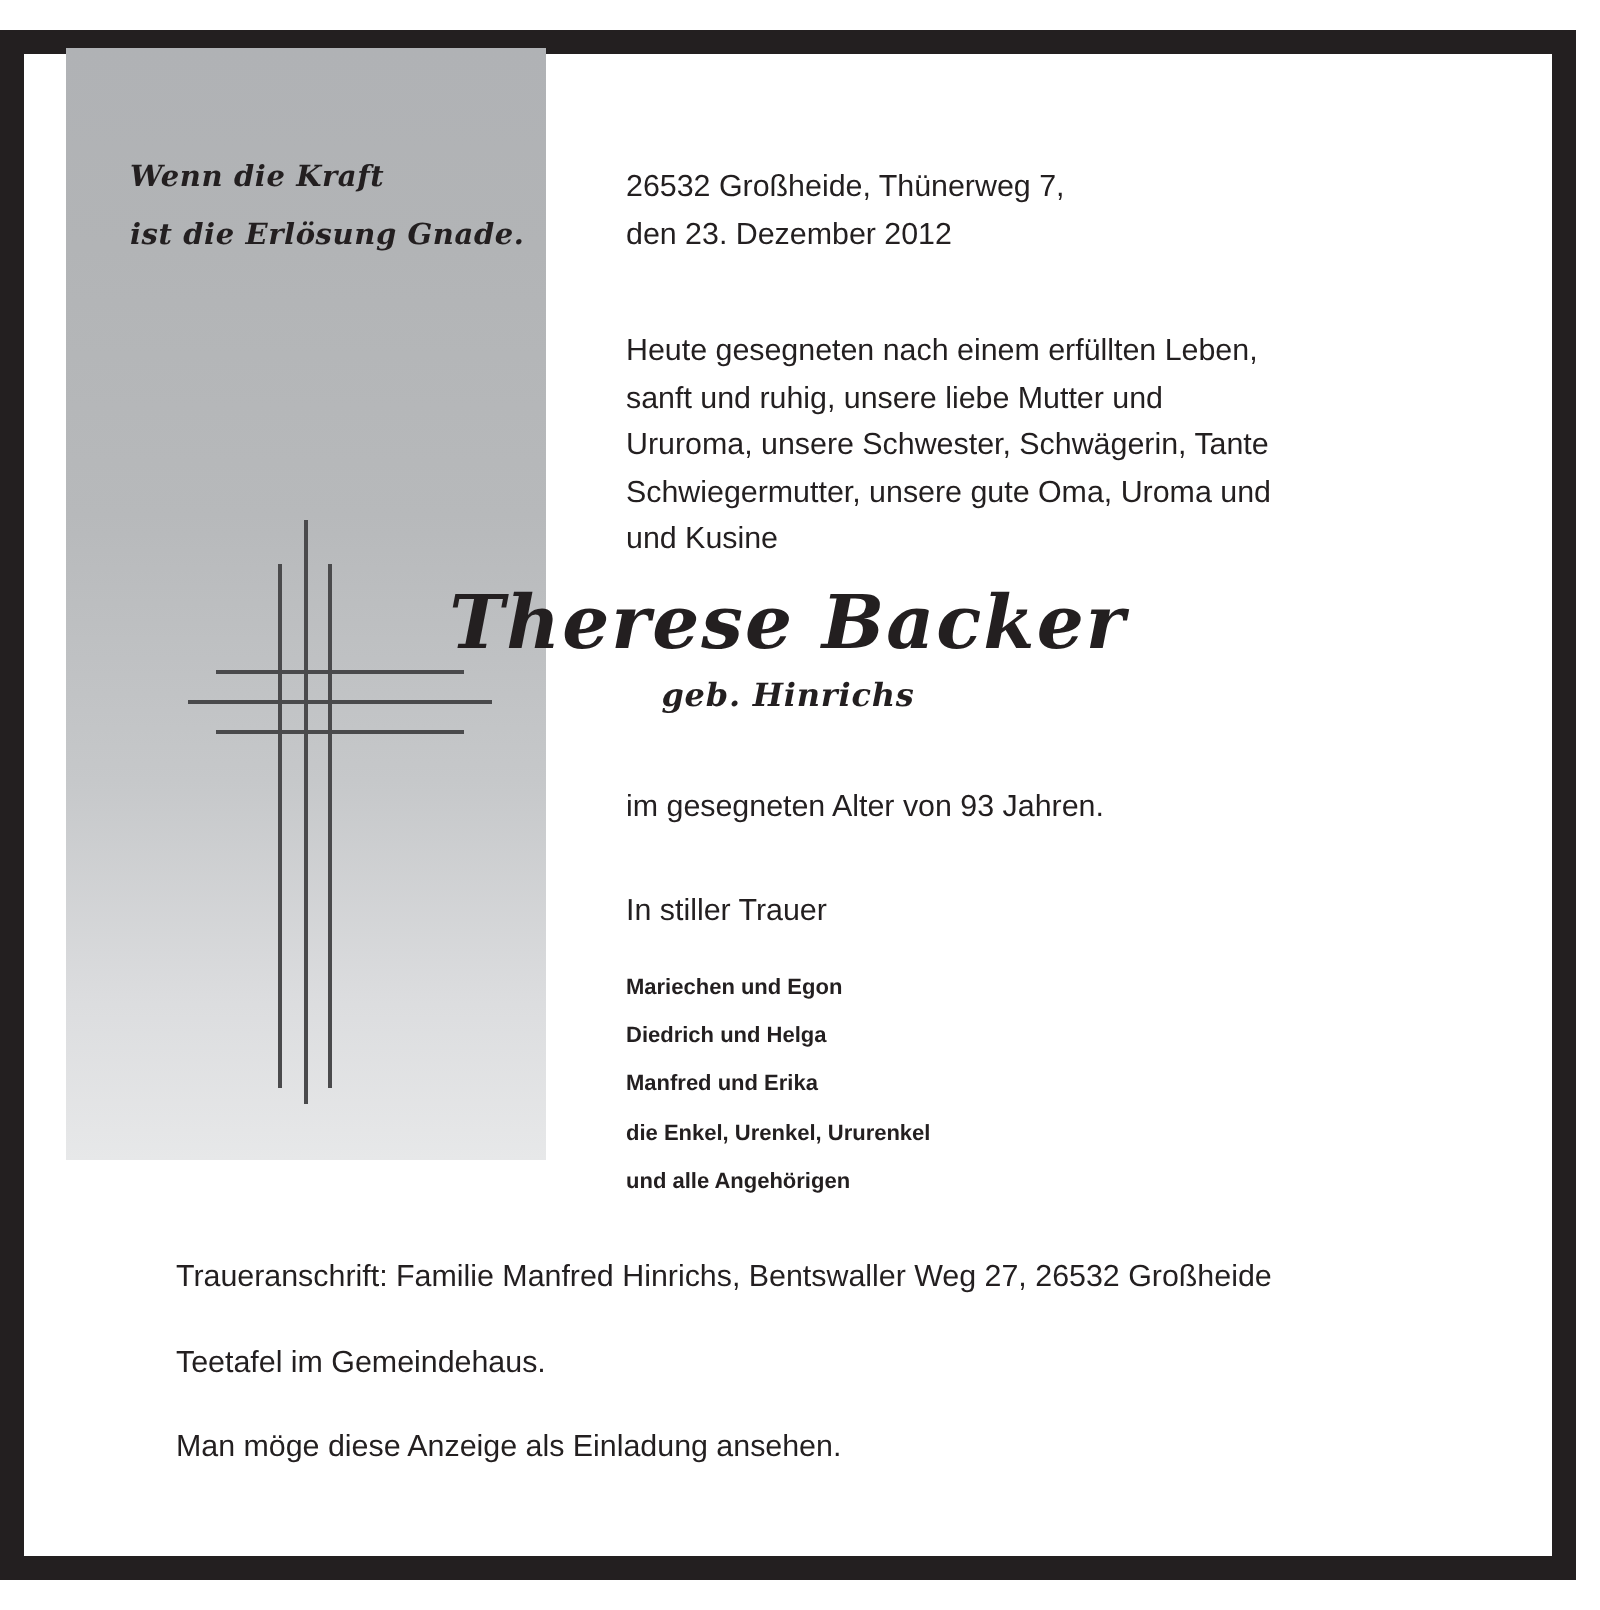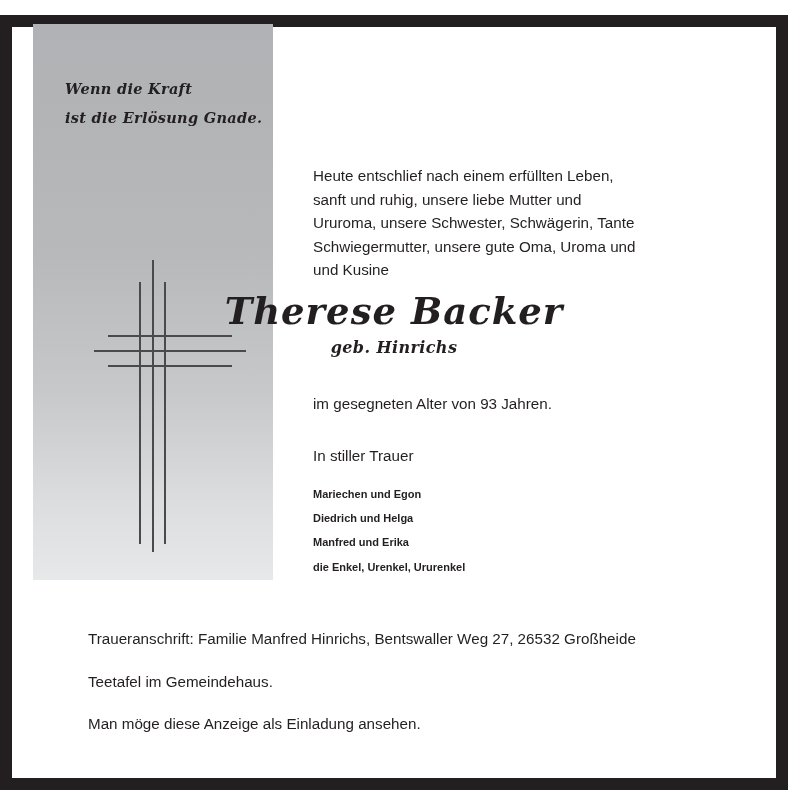--- a/index.html
+++ b/index.html
@@ -177,43 +177,48 @@
 
     <div id="cross">
       <div class="ln v-center"></div>
       <div class="ln v-left"></div>
       <div class="ln v-right"></div>
       <div class="ln h-center"></div>
       <div class="ln h-upper"></div>
       <div class="ln h-lower"></div>
     </div>
 
+    <div id="address" class="body-text">
+      <div>26532 Großheide, Thünerweg 7,</div>
+      <div>den 23. Dezember 2012</div>
+    </div>
 
     <div id="intro" class="body-text">
-      <div>Heute entschlief nach einem erfüllten Leben,</div>
+      <div>Heute gesegneten nach einem erfüllten Leben,</div>
       <div>sanft und ruhig, unsere liebe Mutter und</div>
       <div>Ururoma, unsere Schwester, Schwägerin, Tante</div>
       <div>Schwiegermutter, unsere gute Oma, Uroma und</div>
       <div>und Kusine</div>
     </div>
 
     <div id="name-block">
       <div id="deceased-name">Therese Backer</div>
       <div id="maiden-name">geb. Hinrichs</div>
     </div>
 
     <div id="age-line" class="body-text">im gesegneten Alter von 93 Jahren.</div>
 
     <div id="mourning-label" class="body-text">In stiller Trauer</div>
 
     <div id="mourners">
       <div>Mariechen und Egon</div>
       <div>Diedrich und Helga</div>
       <div>Manfred und Erika</div>
       <div>die Enkel, Urenkel, Ururenkel</div>
+      <div>und alle Angehörigen</div>
     </div>
 
     <div id="footer" class="body-text">
       <div class="f-block">Traueranschrift: Familie Manfred Hinrichs, Bentswaller Weg 27, 26532 Großheide</div>
       <div class="f-block">Teetafel im Gemeindehaus.</div>
       <div class="f-block">Man möge diese Anzeige als Einladung ansehen.</div>
     </div>
 
   </div>
 </div>

